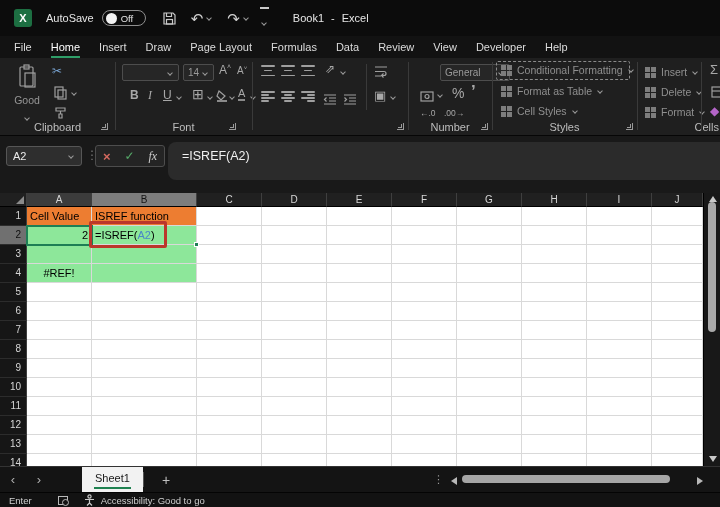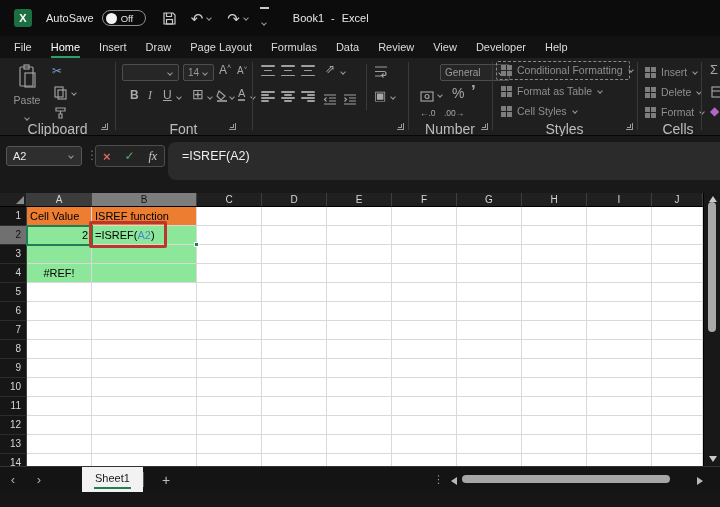--- a/index.html
+++ b/index.html
@@ -30,21 +30,21 @@
   #menubar { left:0; top:36px; width:720px; height:22px; background:#121212; display:flex;
     align-items:center; padding-left:14px; gap:19px; }
   .menu-item { color:#dcdcdc; font-size:11px; height:22px; display:flex; align-items:center; cursor:default; }
   .menu-item.active { color:#ffffff; border-bottom:2px solid #2f9e68; padding-top:2px; }
   #tellme { position:absolute; left:512px; top:36px; height:22px; display:flex; align-items:center; gap:8px; }
   #tellme span { color:#cfcfcf; font-size:11px; }
 
   
   #ribbon { left:0; top:58px; width:720px; height:78px; background:#1f1f1f; border-bottom:1px solid #060606; }
   .vsep { position:absolute; top:4px; width:1px; height:68px; background:#3a3a3a; }
-  .grp-label { position:absolute; top:63px; font-size:14px; color:#bdbdbd; text-align:center; }
+  .grp-label { position:absolute; top:63px; font-size:11px; color:#bdbdbd; text-align:center; }
   .launcher { position:absolute; top:65px; width:7px; height:7px; border-right:1px solid #9a9a9a;
     border-bottom:1px solid #9a9a9a; }
   .launcher:after { content:""; position:absolute; right:1px; bottom:1px; width:3px; height:3px;
     border-right:1px solid #9a9a9a; border-bottom:1px solid #9a9a9a; }
   .rbtxt { color:#969696; font-size:10.5px; }
   .combo { position:absolute; background:#262626; border:1px solid #4d4d4d; border-radius:2px;
     display:flex; align-items:center; justify-content:space-between; padding:0 4px; }
   .combo span { color:#9a9a9a; font-size:10px; }
   .ic-lines { position:absolute; width:14px; height:11px; display:flex; flex-direction:column; justify-content:space-between; }
   .ic-lines i { display:block; height:1.5px; background:#9f9f9f; border-radius:1px; }
@@ -177,21 +177,21 @@
     </div>
 
   <div id="ribbon" class="abs">
 
     <div class="abs" style="left:10px; top:6px; width:34px; text-align:center;">
       <svg width="20" height="26" viewBox="0 0 20 26">
         <rect class="sg" x="3" y="3" width="13" height="19" rx="1"></rect>
           <rect class="sg" x="7" y="1" width="5" height="4"></rect>
         <rect class="sg" x="8" y="9" width="10" height="14" fill="#1f1f1f"></rect>
       </svg>
-      <div class="rbtxt">Paste</div>
+      <div class="rbtxt">Good</div>
       <span class="minichev"></span>
     </div>
     <span class="glyph" style="left:52px; top:6px; font-size:12px; color:#7aa7d6;">✂</span>
     <span class="abs" style="left:54px; top:28px;">
       <svg width="13" height="14" viewBox="0 0 13 14">
           <rect class="sg" x="1" y="1" width="8" height="10"></rect>
           <rect class="sg" x="4" y="4" width="8" height="9" fill="#1f1f1f"></rect>
         </svg>
     </span>
     <span class="minichev abs" style="left:71px; top:33px;"></span>
@@ -370,21 +370,21 @@
     <div class="styles-btn" style="left:645px; top:48px;">
       <span class="mini-grid">
           <b></b>
           <b></b>
           <b></b>
           <b></b>
         </span>
       <span class="t">Format</span>
         <span class="minichev"></span>
     </div>
-    <div class="grp-label" style="left:637px; width:82px;">Cells</div>
+    <div class="grp-label" style="left:637px; width:82px;text-align:right;">Cells</div>
     <div class="vsep" style="left:701px;"></div>
 
     <span class="glyph" style="left:710px; top:4px; font-size:13px;">Σ</span>
     <span class="abs" style="left:711px; top:26px;">
       <svg width="12" height="12" viewBox="0 0 12 12">
           <rect class="sg" x="1" y="1" width="10" height="10"></rect>
           <path class="sg" d="M1 5 h10"></path>
         </svg>
     </span>
     <span class="glyph" style="left:710px; top:46px; font-size:12px; color:#b465c8;">◆</span>
@@ -597,14 +597,23 @@
         </div>
       </div>
     <div class="tab-sep"></div>
     <span id="add-sheet">+</span>
   </div>
   <span id="tab-dots">⋮</span>
   <span class="htri-l"></span>
   <div id="hthumb"></div>
   <span class="htri-r"></span>
 
+  <div id="statusbar" class="abs">
+    <span id="mode" class="st">Enter</span>
+    <span class="macro-ic"></span>
+    <svg class="person-ic" width="11" height="12" viewBox="0 0 11 12">
+      <circle class="s" cx="5.5" cy="2.5" r="1.6"></circle>
+        <path class="s" d="M1 5.5 h9 M5.5 5 v4 M5.5 9 l-2.5 2.5 M5.5 9 l2.5 2.5"></path>
+    </svg>
+    <span class="st">Accessibility: Good to go</span>
+  </div>
 
 </div>
 
 </body></html>

